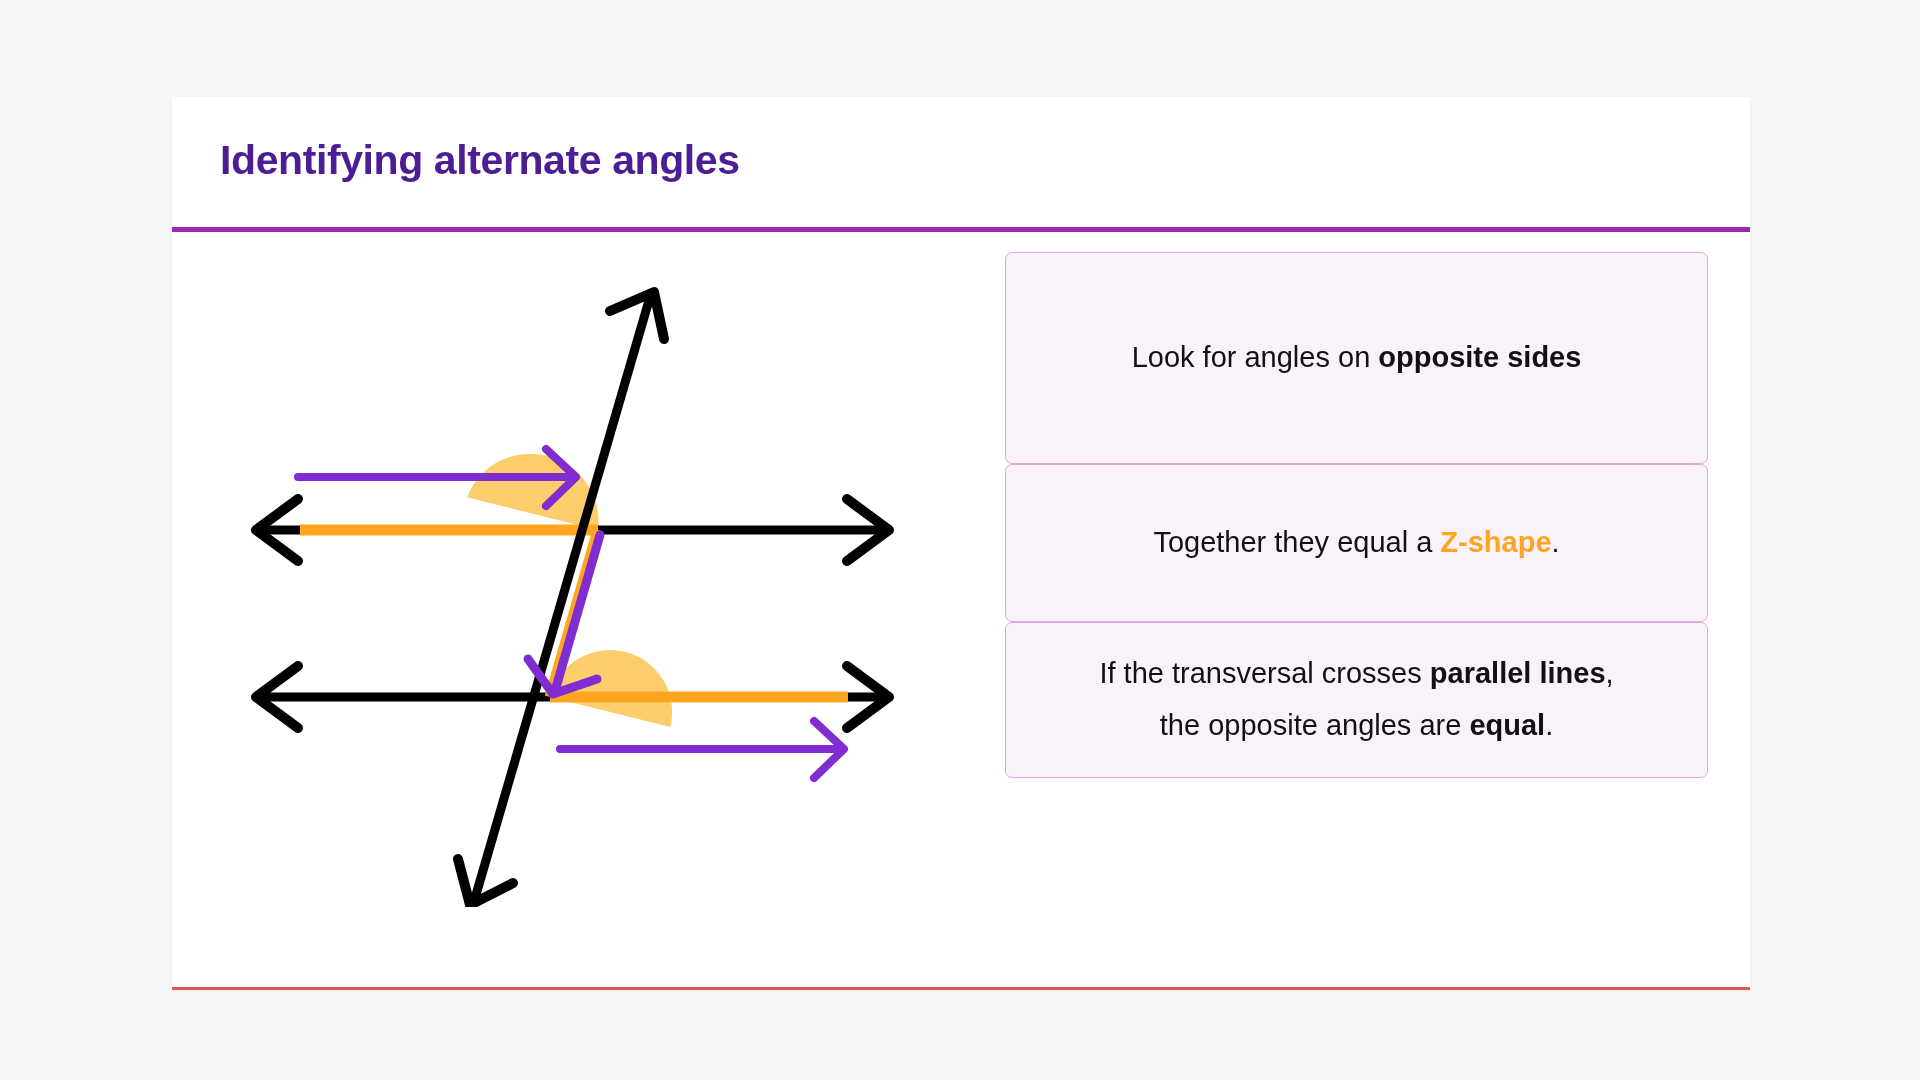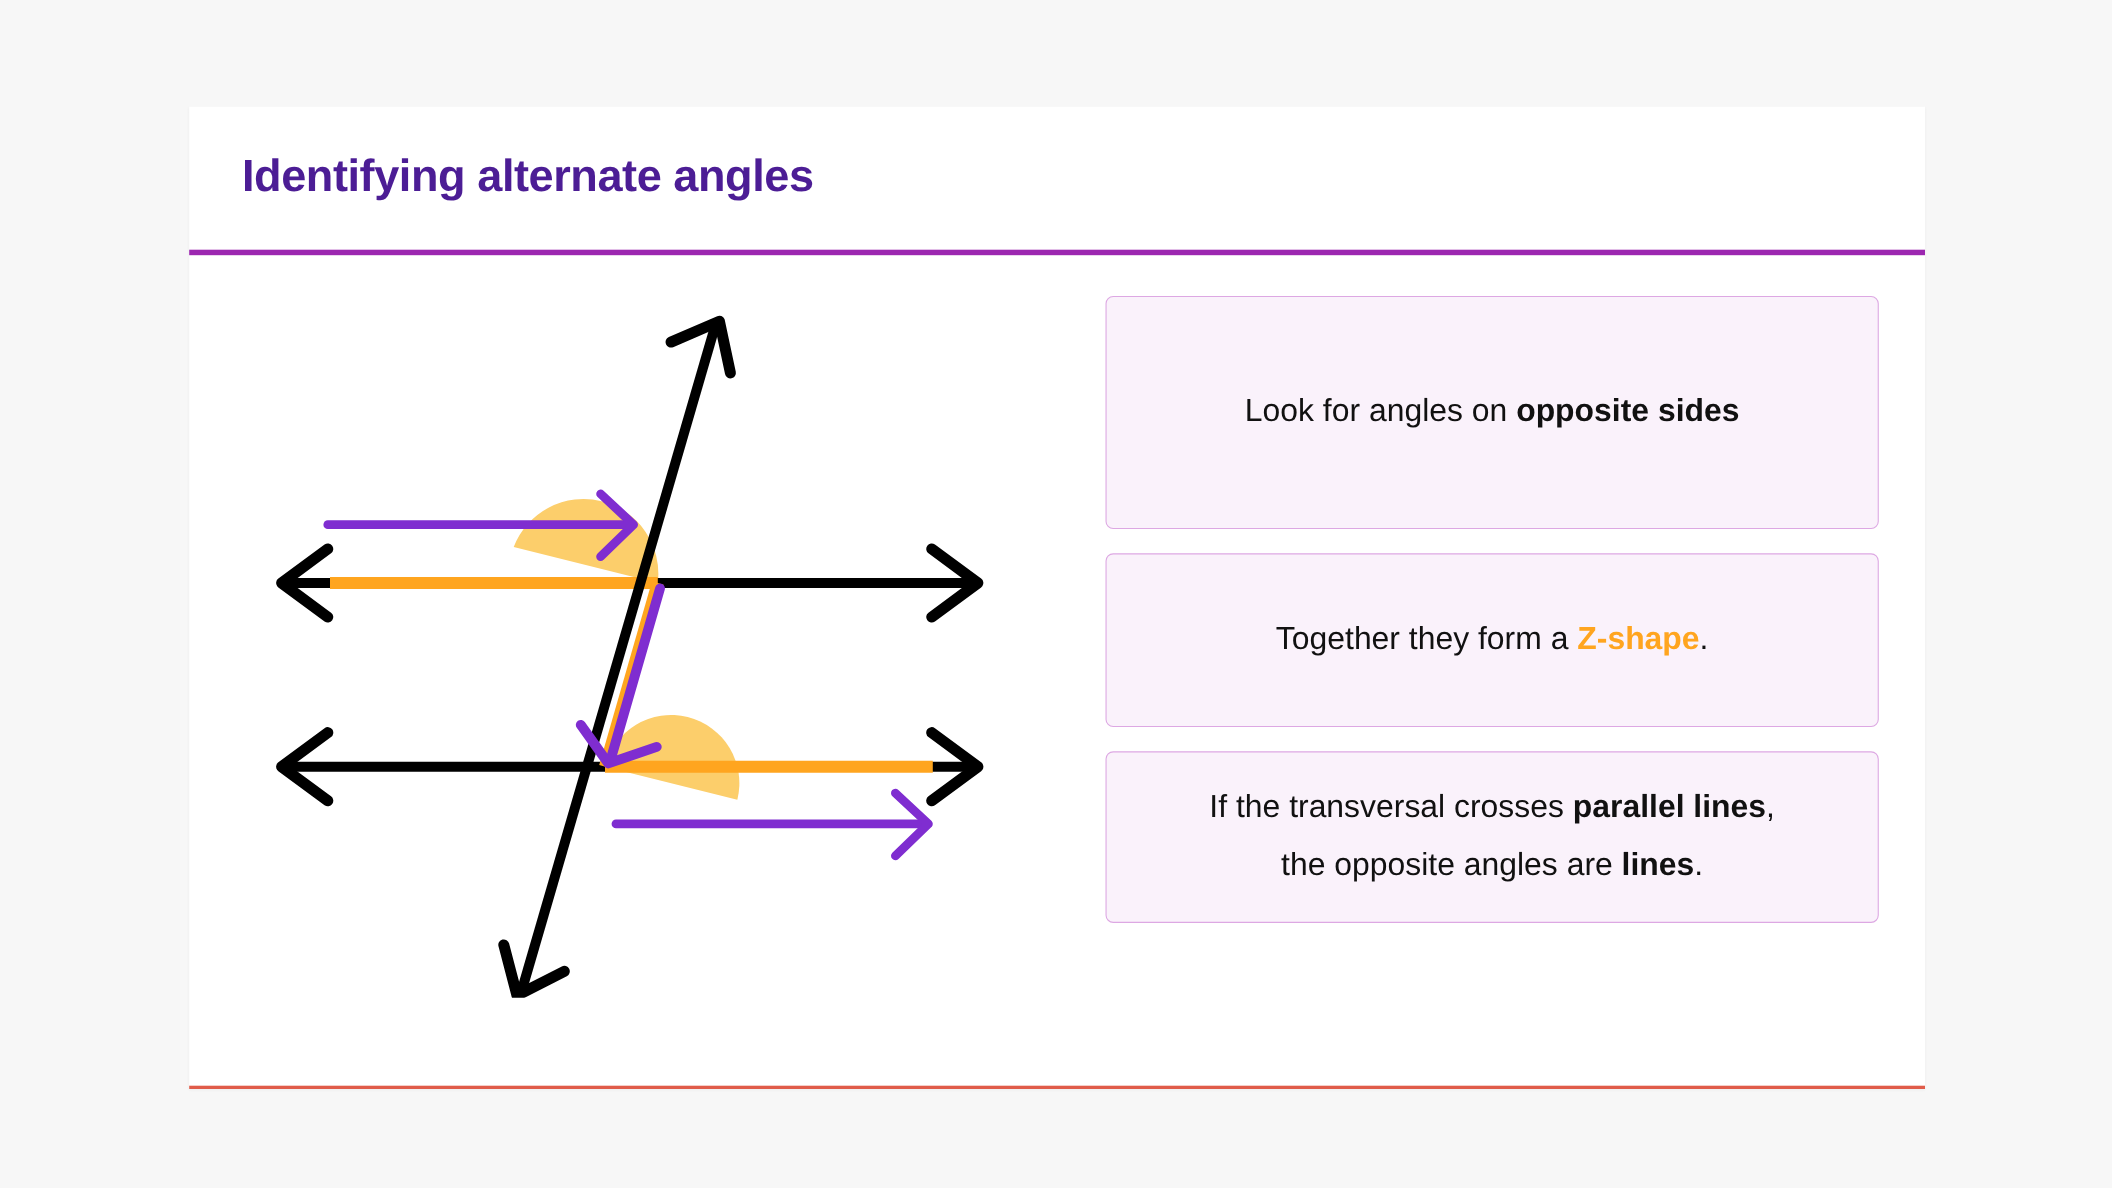--- a/index.html
+++ b/index.html
@@ -69,25 +69,24 @@
   #diagram-svg {
     position: absolute;
     left: 48px;
     top: 35px;
   }
 
   #notes-pane {
     width: 780px;
     height: 755px;
     position: relative;
-    padding: 37px 42px 0 35px;
+    padding: 20px 42px 0 35px;
     display: flex;
     flex-direction: column;
     justify-content: flex-start;
-    gap: 22px;
   }
 
   .note-card {
     background: #FAF2FB;
     border: 1.6px solid #DDA8E3;
     border-radius: 7px;
     display: flex;
     flex-direction: column;
     align-items: center;
     justify-content: center;
@@ -168,23 +167,23 @@
       </svg>
     </div>
 
     <div id="notes-pane">
 
       <div class="note-card" id="note-card-1">
         <span class="note-line"><span>Look for angles on </span><span class="em-bold">opposite sides</span></span>
       </div>
 
       <div class="note-card" id="note-card-2">
-        <span class="note-line"><span>Together they form a </span><span class="em-orange">Z-shape</span><span>.</span></span>
+        <span class="note-line"><span>Together they equal a </span><span class="em-orange">Z-shape</span><span>.</span></span>
       </div>
 
       <div class="note-card" id="note-card-3">
         <span class="note-line"><span>If the transversal crosses </span><span class="em-bold">parallel lines</span><span>,</span></span>
-        <span class="note-line"><span>the opposite angles are </span><span class="em-bold">lines</span><span>.</span></span>
+        <span class="note-line"><span>the opposite angles are </span><span class="em-bold">equal</span><span>.</span></span>
       </div>
 
     </div>
   </div>
 </div>
 
 </body></html>

